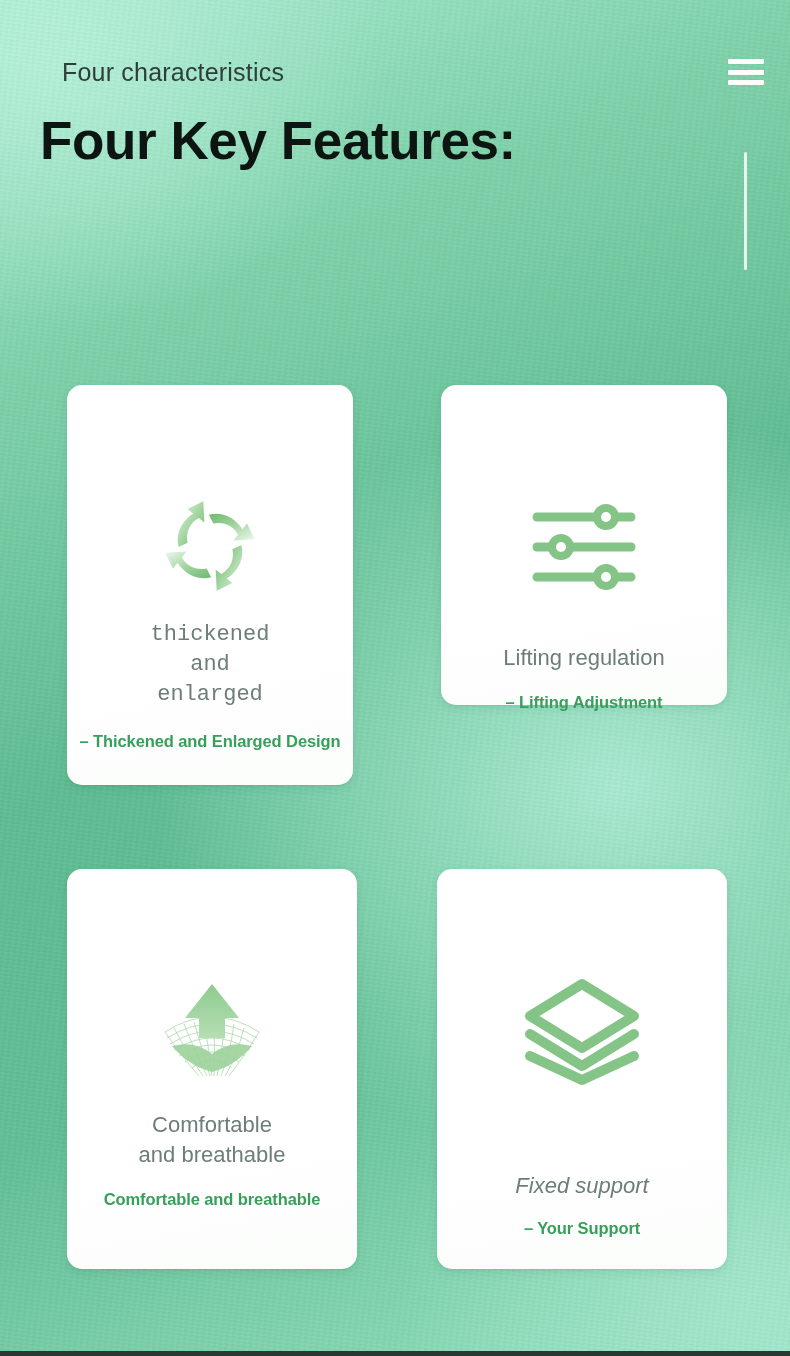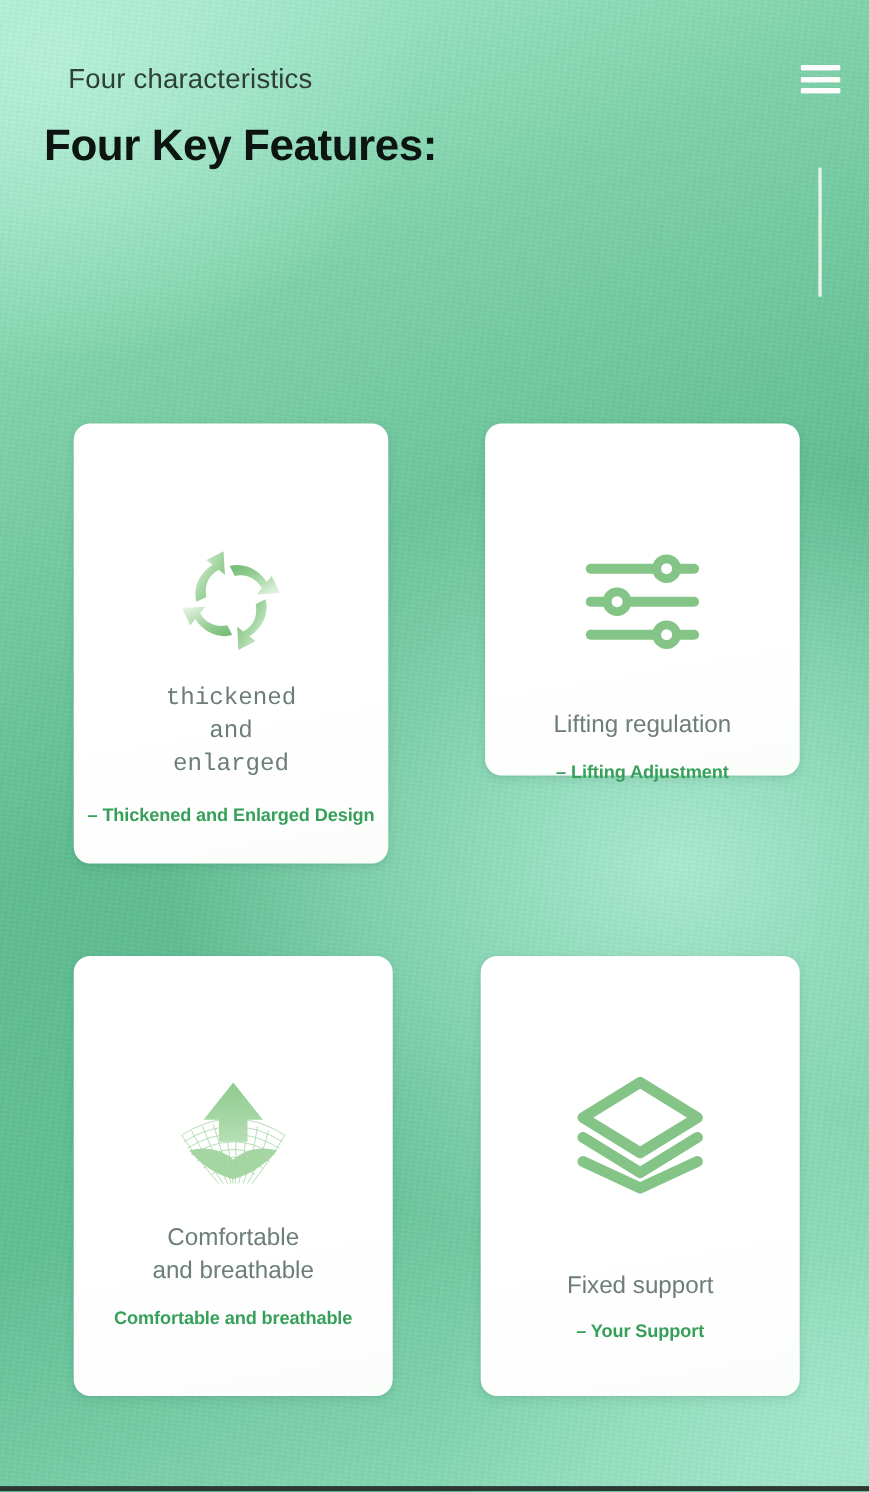--- a/index.html
+++ b/index.html
@@ -30,21 +30,21 @@
   }
 
   
   .eyebrow {
     position:absolute; left:62px; top:58px;
     font-size:25px; color:#2e3f3a; letter-spacing:.2px;
     font-weight:400; white-space:nowrap;
   }
   .bigtitle {
     position:absolute; left:40px; top:110px;
-    font-size:40px; font-weight:700; color:#0d1512;
+    font-size:53px; font-weight:700; color:#0d1512;
     letter-spacing:-0.4px; white-space:nowrap;
   }
 
   .hamburger {
     position:absolute; right:26px; top:55px;
     width:36px; height:34px;
     display:flex; flex-direction:column; justify-content:space-between;
     padding:4px 0;
     cursor:pointer;
   }
@@ -122,21 +122,21 @@
 
   .c2 .icon-wrap { margin-top:116px; height:105px; }
   .c2 .card-title { margin-top:50px; }
   .c2 .card-tag { margin-top:20px; }
 
   .c3 .icon-wrap { margin-top:108px; height:105px; }
   .c3 .card-title { margin-top:28px; width:200px; }
   .c3 .card-tag { margin-top:20px; }
 
   .c4 .icon-wrap { margin-top:105px; height:115px; }
-  .c4 .card-title { margin-top:64px; }
+  .c4 .card-title { margin-top:82px;font-style:italic; }
   .c4 .card-tag { margin-top:18px; }
 
   .bottombar {
     position:absolute; left:0; bottom:0; width:790px; height:5px;
     background:#2c3733;
   }
 </style>
 </head>
 <body>
 

